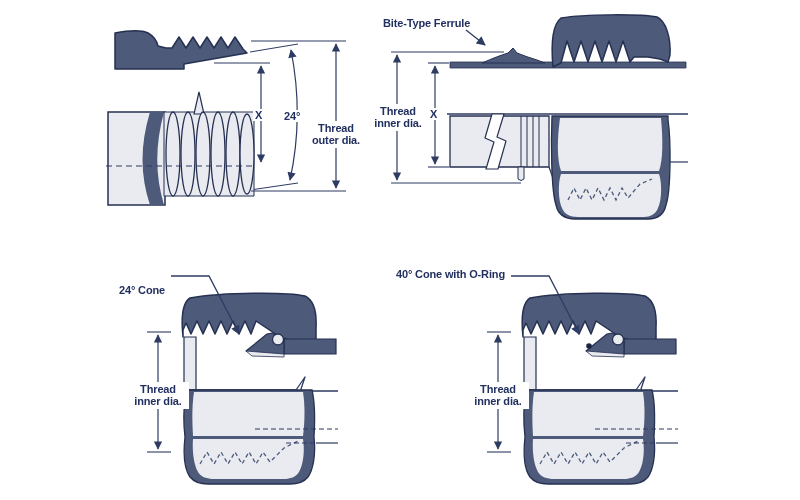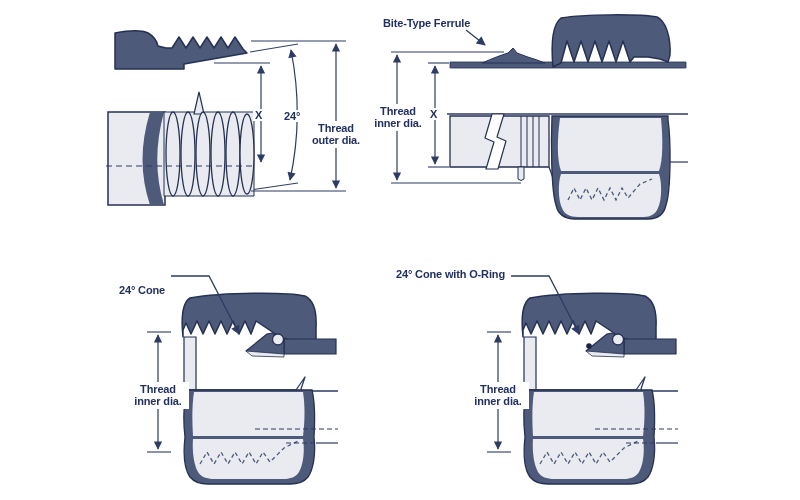--- a/index.html
+++ b/index.html
@@ -162,16 +162,16 @@
   <div class="lbl mask" style="left:282px; top:110px;">24°</div>
   <div class="lbl dim" style="left:305px; top:105px;margin-top:16px;">Thread outer dia.</div>
 
   <div class="lbl" style="left:383px; top:17px;">Bite-Type Ferrule</div>
   <div class="lbl dim" style="left:367px; top:104px;">Thread inner dia.</div>
   <div class="lbl mask" style="left:428px; top:108px;">X</div>
 
   <div class="lbl" style="left:119px; top:268px;margin-top:16px;">24° Cone</div>
   <div class="lbl dim" style="left:127px; top:382px;">Thread inner dia.</div>
 
-  <div class="lbl" style="left:396px; top:268px;">24° Cone with O-Ring</div>
+  <div class="lbl" style="left:396px; top:268px;">40° Cone with O-Ring</div>
   <div class="lbl dim" style="left:467px; top:382px;">Thread inner dia.</div>
 
 </div>
 
 </body></html>

